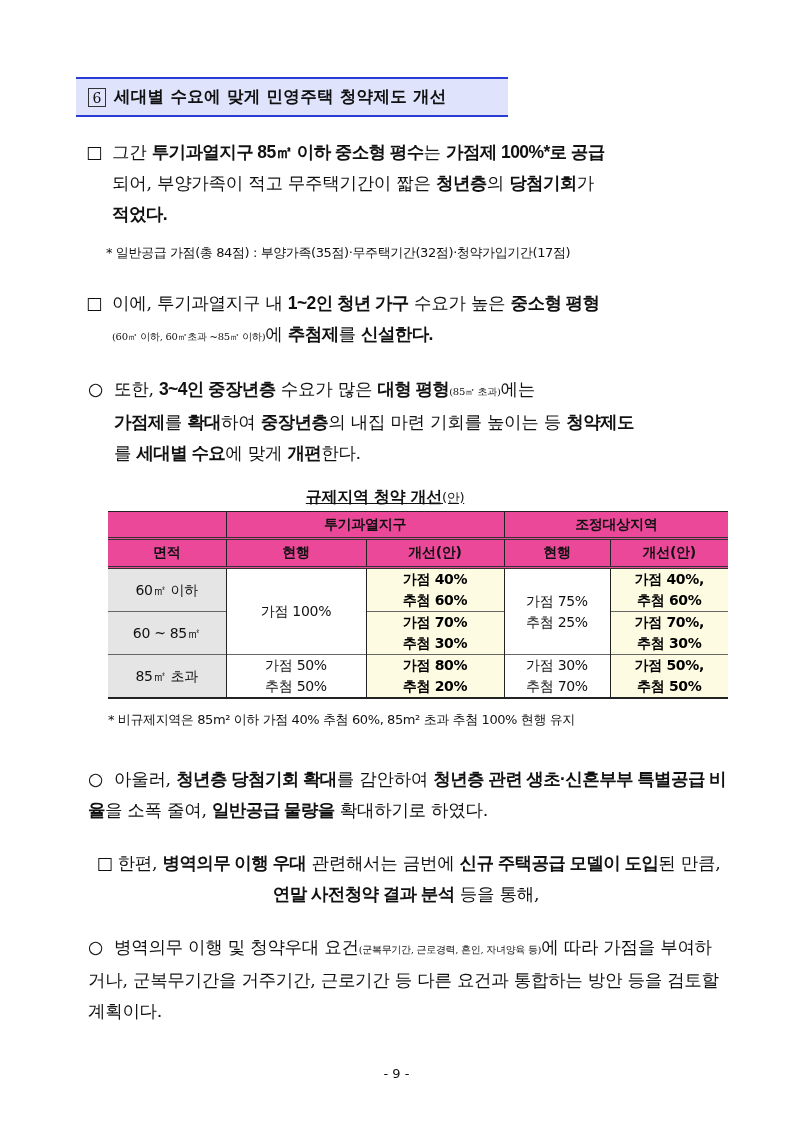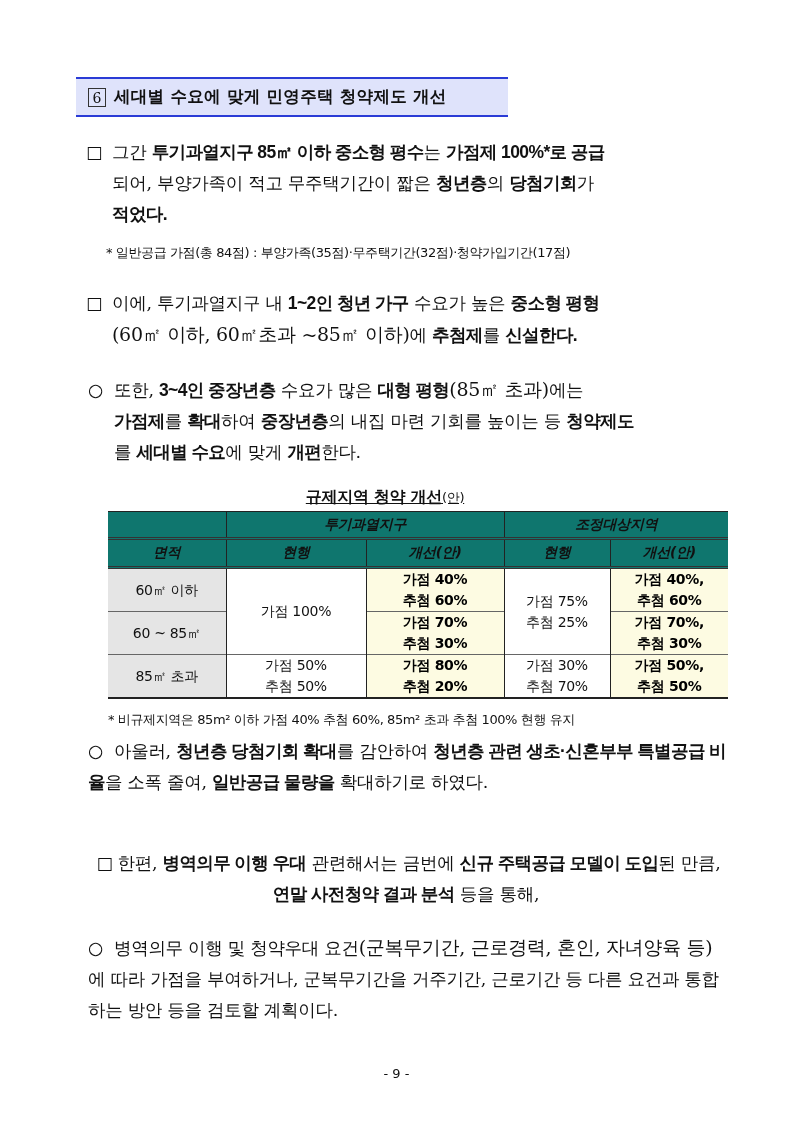--- a/index.html
+++ b/index.html
@@ -14,31 +14,31 @@
   .num-box { display:inline-block; width:18px; height:19px; border:1px solid #333;
     font-weight:normal; font-size:14px; line-height:18px; text-align:center;
     margin-right:8px; box-sizing:border-box; font-family:"DejaVu Serif", serif; }
 
   .para { position:absolute; left:86px; width:640px; font-size:17.5px; line-height:31px;
           font-family:"DejaVu Serif", serif; letter-spacing:-0.3px; }
   .para b { font-family:Liberation Sans, sans-serif; font-weight:bold; letter-spacing:-0.6px; }
   .marker { display:inline-block; width:26px; }
   .indent { padding-left:26px; }
   .sub { position:absolute; left:106px; font-size:13px; font-family:"DejaVu Sans", sans-serif; letter-spacing:-0.4px; }
-  .small { font-size:19px; }
+  .small { font-size:10px; }
 
   .table-title { position:absolute; left:0; width:770px; top:487px; text-align:center;
     font-weight:bold; font-size:16px; text-decoration:underline; letter-spacing:-0.3px; }
   .table-title span.n { font-weight:normal; font-size:13px; }
 
   table.reg { position:absolute; left:108px; top:511px; width:620px; border-collapse:collapse;
     font-size:14px; letter-spacing:-0.3px; }
   table.reg th, table.reg td { border-left:1px solid #222; border-right:1px solid #222; text-align:center; padding:0; }
   table.reg tr:first-child th { border-top:1px solid #222; }
-  table.reg th { background:#0f766e; font-weight:bold; height:25px;font-style:italic; }
+  table.reg th { background:#ec4899; font-weight:bold; height:25px; }
   table.reg tr.h2 th { border-top:3px double #333; height:26px; }
   table.reg tr.r1 td { border-top:3px double #333; }
   table.reg td { height:42px; line-height:21px; }
   table.reg td.area { background:#e5e5e5; }
   table.reg td.new { background:#fdfbe2; color:#000000; font-weight:bold; }
   table.reg tr.last td { border-bottom:2px solid #222; }
   table.reg tr.r2 td.area, table.reg tr.r2 td.new { border-top:1px solid #666; }
   table.reg tr.last td { border-top:1px solid #666; }
   table.reg th:first-child, table.reg td:first-child { border-left:none; }
   table.reg th:last-child, table.reg td:last-child { border-right:none; }
@@ -113,21 +113,21 @@
     <td><span>가점 50%</span><br><span>추첨 50%</span></td>
     <td class="new"><span>가점 80%</span><br><span>추첨 20%</span></td>
     <td><span>가점 30%</span><br><span>추첨 70%</span></td>
     <td class="new"><span>가점 50%,</span><br><span>추첨 50%</span></td>
   </tr>
 </tbody>
   </table>
 
 <div class="sub" style="top:711px; left:108px;">* 비규제지역은 85m² 이하 가점 40% 추첨 60%, 85m² 초과 추첨 100% 현행 유지</div>
 
-<div class="para" style="top:736px; left:88px;">
+<div class="para" style="top:764px; left:88px;">
   <span class="marker sans">○</span><span>아울러, </span><b>청년층 당첨기회 확대</b><span>를 감안하여 </span><b>청년층 관련 생초·신혼부부 특별공급 비율</b><span>을 소폭 줄여, </span><b>일반공급 물량을</b><span> 확대하기로 하였다.</span>
 </div>
 
 <div class="para" style="top:848px;text-align:center;">
   <span class="marker sans">□</span><span>한편, </span><b>병역의무 이행 우대</b><span> 관련해서는 금번에 </span><b>신규 주택공급 모델이 도입</b><span>된 만큼, </span><b>연말 사전청약 결과 분석</b><span> 등을 통해,</span>
 </div>
 
 <div class="para" style="top:932px; left:88px;">
   <span class="marker sans">○</span><span>병역의무 이행 및 청약우대 요건</span><span class="small">(군복무기간, 근로경력, 혼인, 자녀양육 등)</span><span>에 따라 가점을 부여하거나, 군복무기간을 거주기간, 근로기간 등 다른 요건과 통합하는 방안 등을 검토할 계획이다.</span>
 </div>

